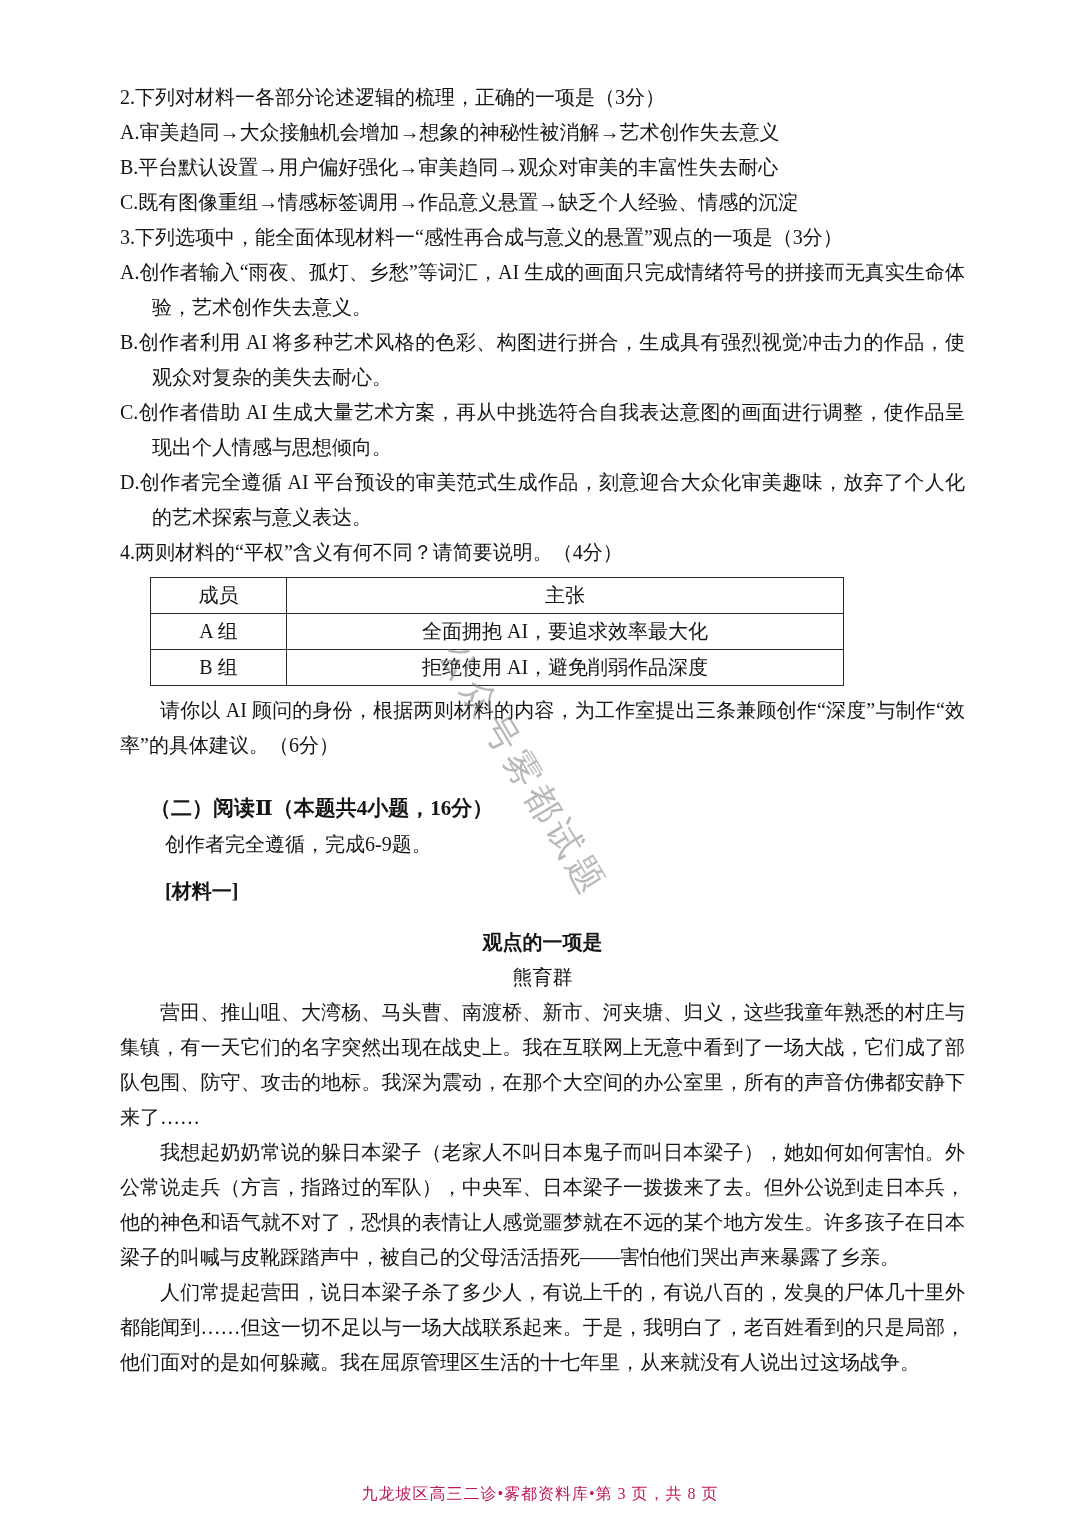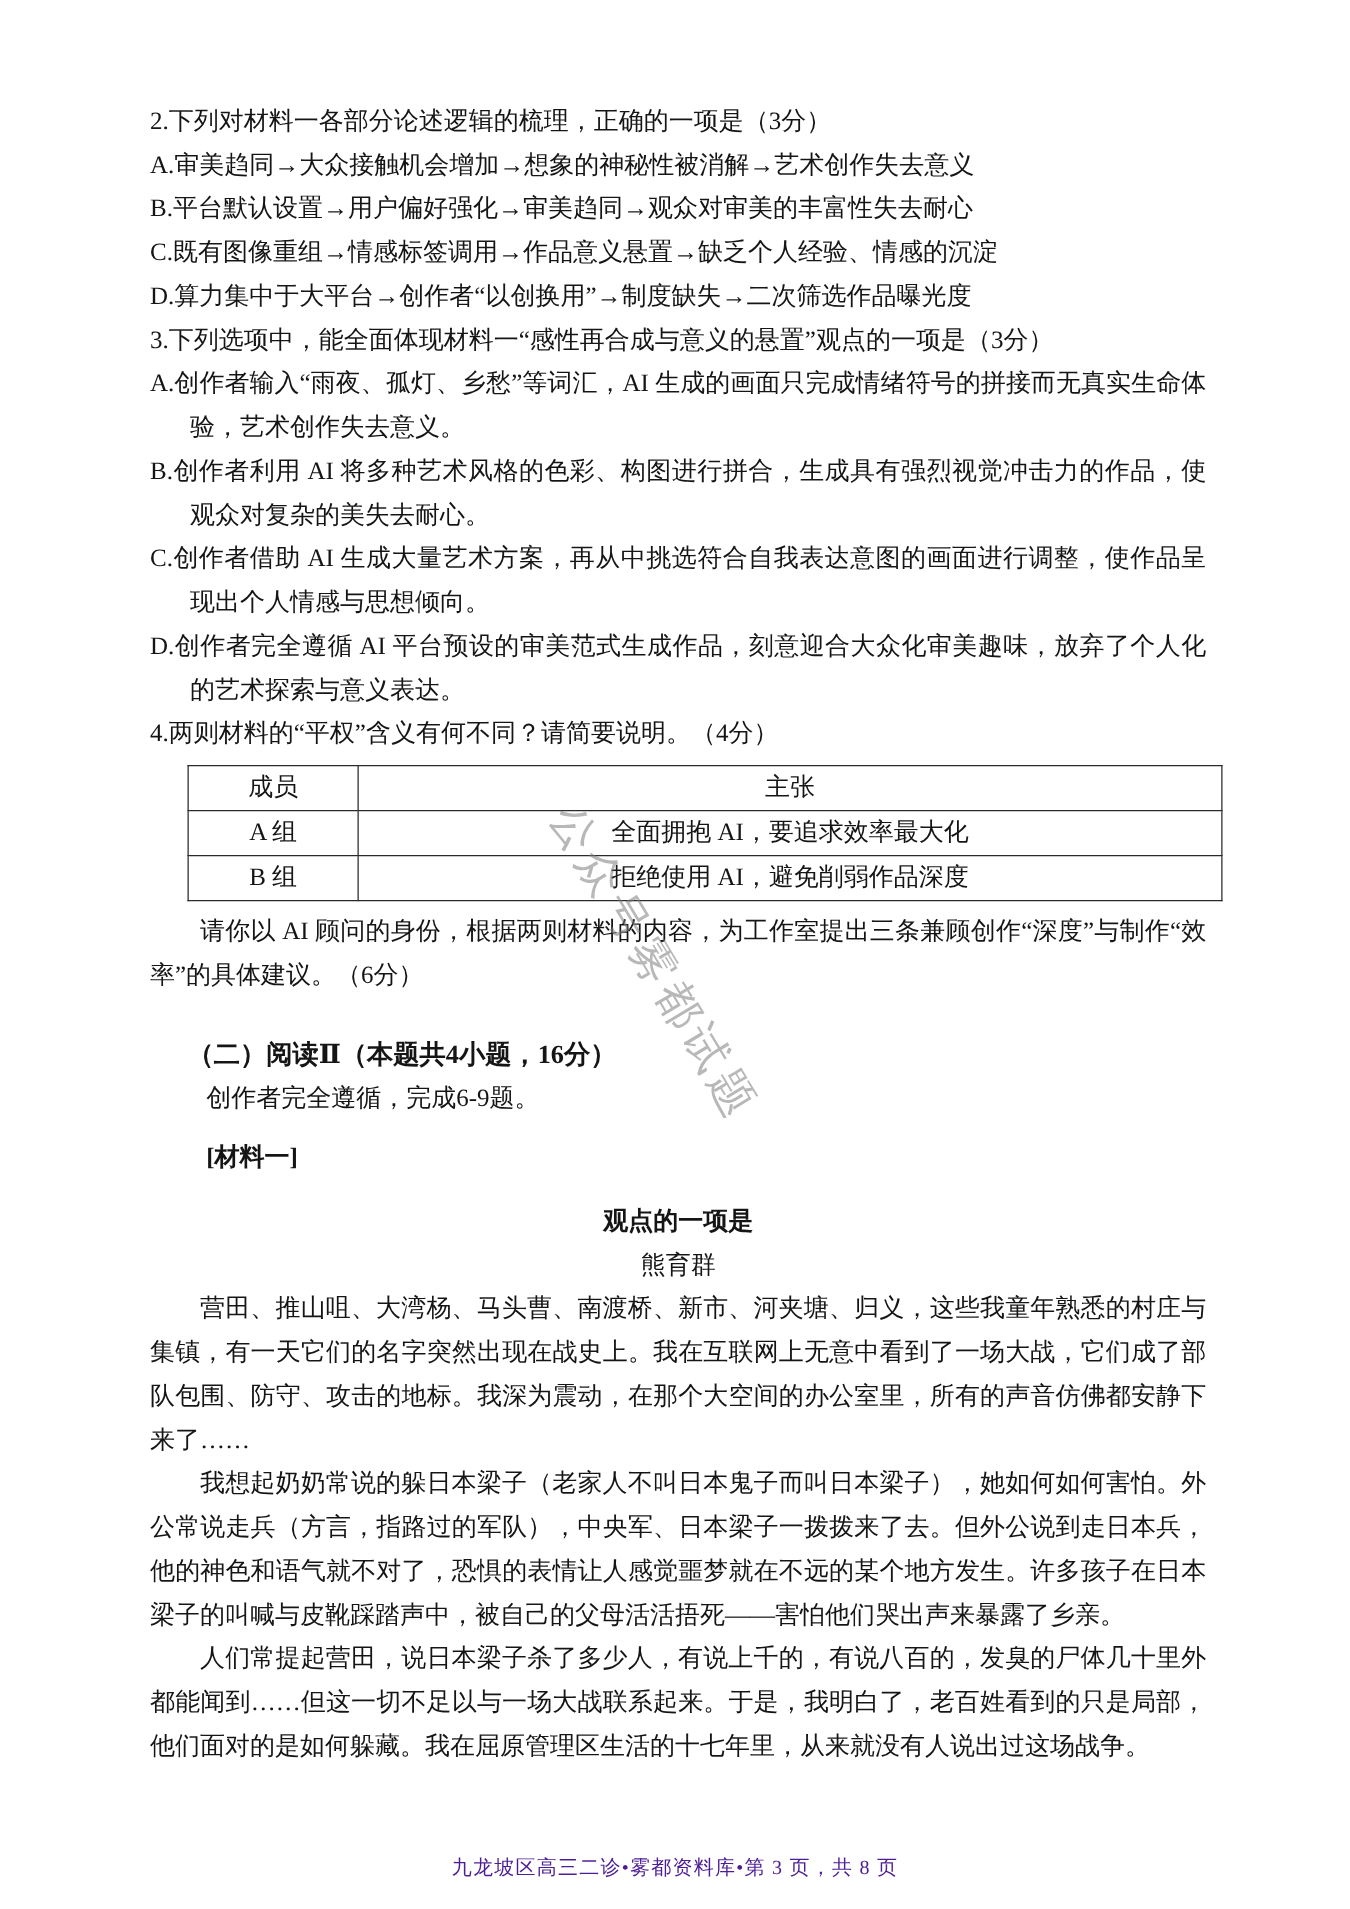--- a/index.html
+++ b/index.html
@@ -22,21 +22,21 @@
     font-size: 20px;
     line-height: 35px;
     text-align: justify;
   }
   p { margin: 0; }
   .option-hang { padding-left: 32px; text-indent: -32px; }
   .q5-stem { margin-top: 22px; }
   table.members {
     border-collapse: collapse;
     margin: 7px 0 7px 30px;
-    width: 828px;
+    width: 694px;
     table-layout: fixed;
   }
   table.members th, table.members td {
     border: 1.6px solid #2a2a2a;
     text-align: center;
     font-size: 20px;
     font-weight: normal;
     height: 35px;
     padding: 0 6px;
   }
@@ -52,21 +52,21 @@
   .instruction { padding-left: 45px; }
   .material-label { font-weight: bold; padding-left: 45px; margin-top: 12px; }
   .essay-title { text-align: center; font-weight: bold; margin-top: 16px; }
   .essay-author { text-align: center; }
   .para { text-indent: 2em; }
   .footer {
     position: absolute;
     left: 0; right: 0; bottom: 22px;
     text-align: center;
     font-size: 16px;
-    color: #4c1d95;
+    color: #be185d;
     letter-spacing: 1px;
     font-family: "Liberation Serif", "DejaVu Serif", serif;
   }
   .watermark {
     position: absolute;
     left: 470px;
     top: 635px;
     transform: rotate(59deg);
     transform-origin: left top;
     font-size: 36px;
@@ -82,21 +82,20 @@
 <body>
 
 <div class="page">
 
   <div class="content">
 
     <p class="stem">2.下列对材料一各部分论述逻辑的梳理，正确的一项是（3分）</p>
     <p class="option">A.审美趋同→大众接触机会增加→想象的神秘性被消解→艺术创作失去意义</p>
     <p class="option">B.平台默认设置→用户偏好强化→审美趋同→观众对审美的丰富性失去耐心</p>
     <p class="option">C.既有图像重组→情感标签调用→作品意义悬置→缺乏个人经验、情感的沉淀</p>
-    <p class="option">D.算力集中于大平台→创作者“以创换用”→制度缺失→二次筛选作品曝光度</p>
 
     <p class="stem">3.下列选项中，能全面体现材料一“感性再合成与意义的悬置”观点的一项是（3分）</p>
     <p class="option option-hang">A.创作者输入“雨夜、孤灯、乡愁”等词汇，AI 生成的画面只完成情绪符号的拼接而无真实生命体验，艺术创作失去意义。</p>
     <p class="option option-hang">B.创作者利用 AI 将多种艺术风格的色彩、构图进行拼合，生成具有强烈视觉冲击力的作品，使观众对复杂的美失去耐心。</p>
     <p class="option option-hang">C.创作者借助 AI 生成大量艺术方案，再从中挑选符合自我表达意图的画面进行调整，使作品呈现出个人情感与思想倾向。</p>
     <p class="option option-hang">D.创作者完全遵循 AI 平台预设的审美范式生成作品，刻意迎合大众化审美趣味，放弃了个人化的艺术探索与意义表达。</p>
 
     <p class="stem">4.两则材料的“平权”含义有何不同？请简要说明。（4分）</p>
 
 

